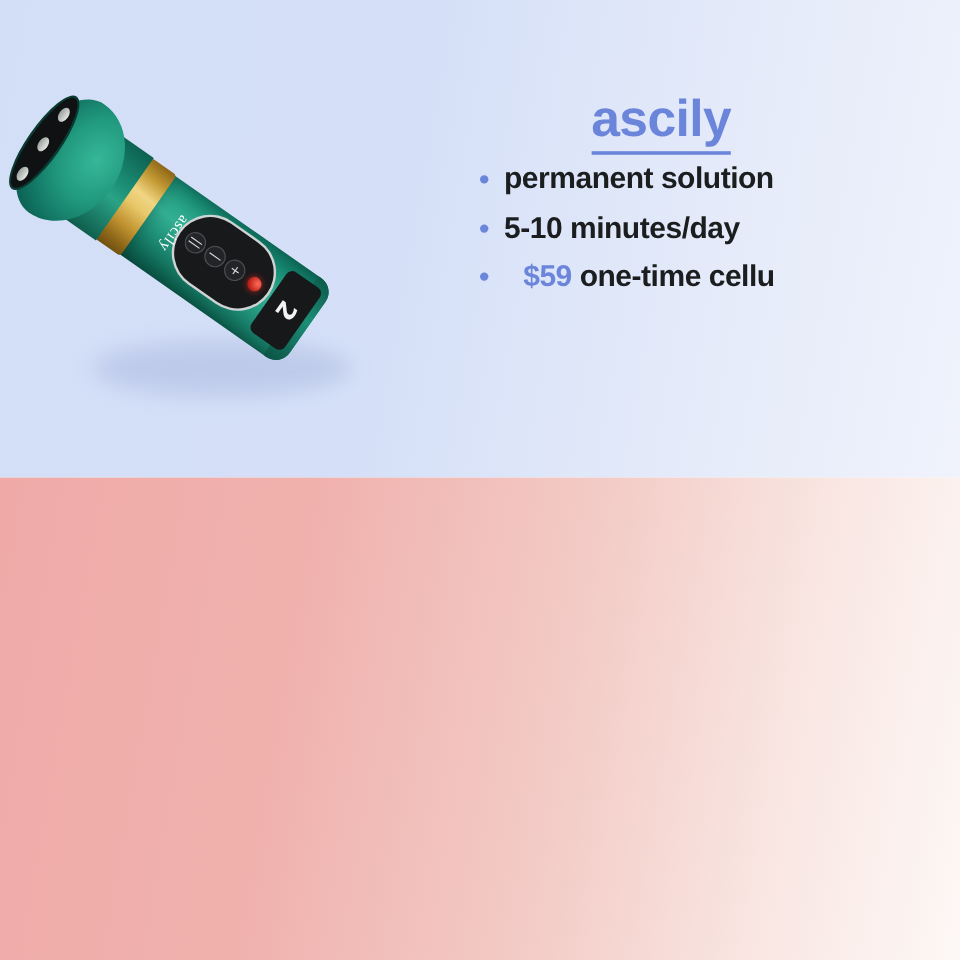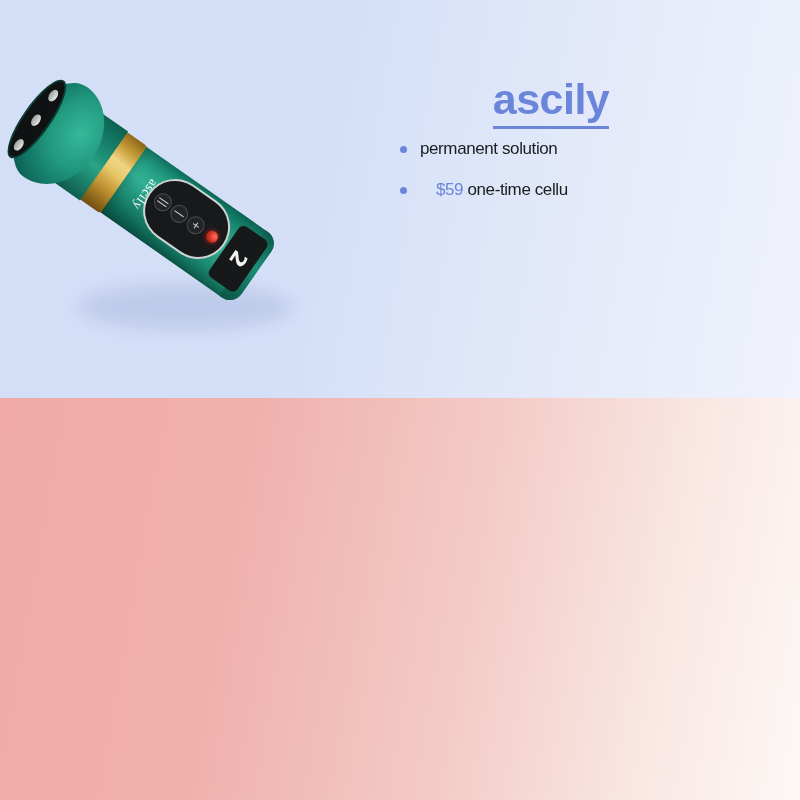--- a/index.html
+++ b/index.html
@@ -64,22 +64,22 @@
   }
 
   ul.features {
     list-style: none;
     margin: 0;
     padding: 0;
   }
   ul.features li {
     position: relative;
     padding-left: 24px;
-    font-size: 17px;
-    font-weight: 400;
+    font-size: 25px;
+    font-weight: 700;
     letter-spacing: -0.4px;
     color: #1b1d1f;
     white-space: nowrap;
   }
   ul.features li .bullet {
     position: absolute;
     left: 4px;
     top: 50%;
     margin-top: -3px;
     width: 7px;
@@ -312,20 +312,24 @@
       <div class="title-wrap">
         <span class="title title-blue">ascily</span>
       </div>
       <ul class="features list-top">
         <li>
           <span class="bullet"></span>
           <span>permanent solution</span>
         </li>
         <li>
           <span class="bullet"></span>
+          <span>5-10 minutes/day</span>
+        </li>
+        <li>
+          <span class="bullet"></span>
           <span class="accent-blue">$59</span><span> one-time cellu</span>
         </li>
       </ul>
     </div>
   </div>
 
   <div class="panel panel-bottom">
 
     
 

